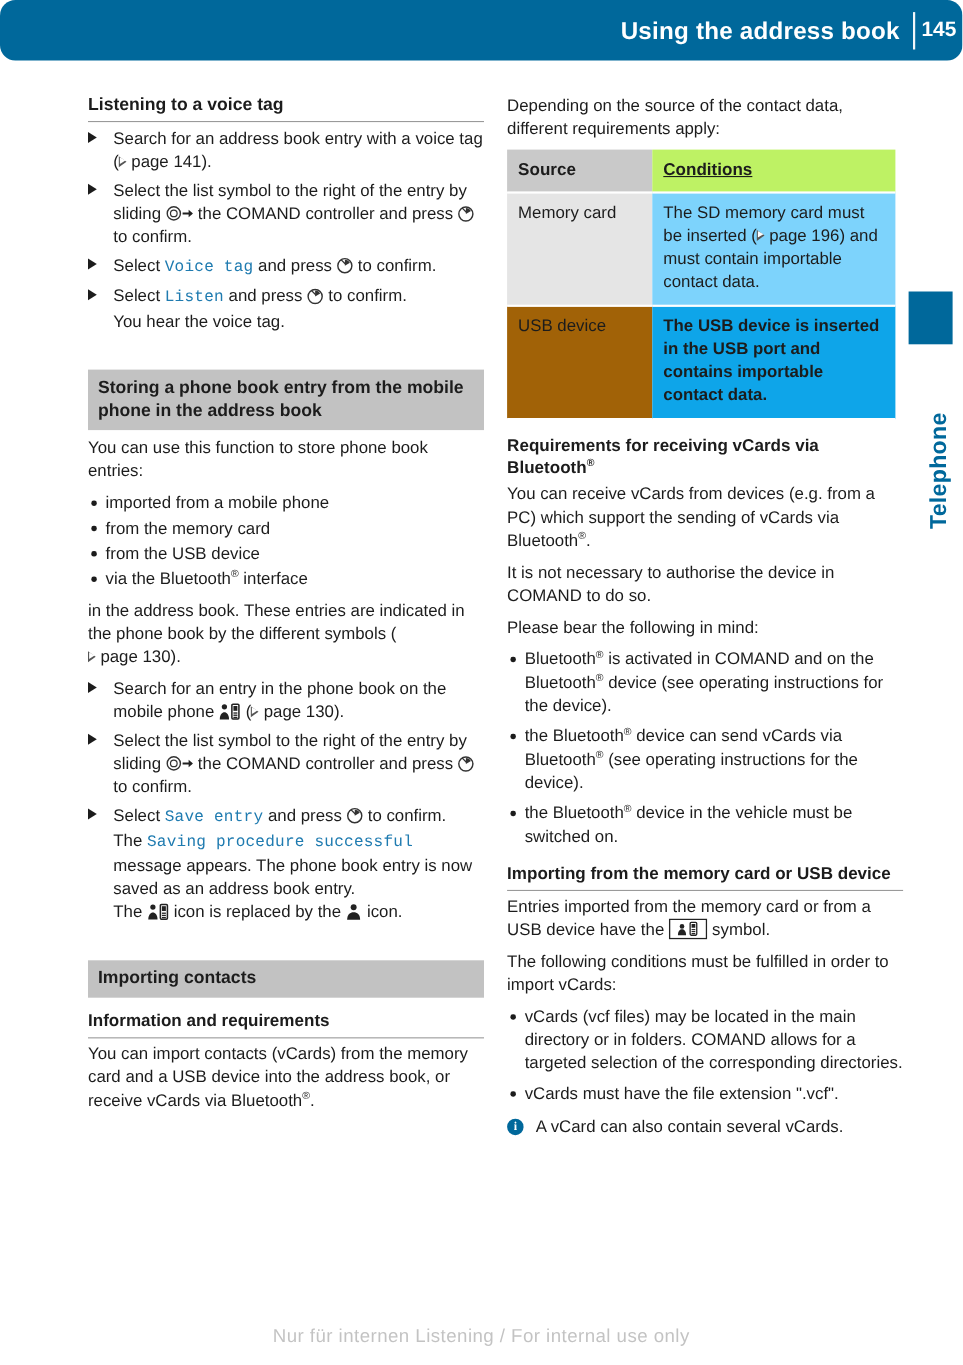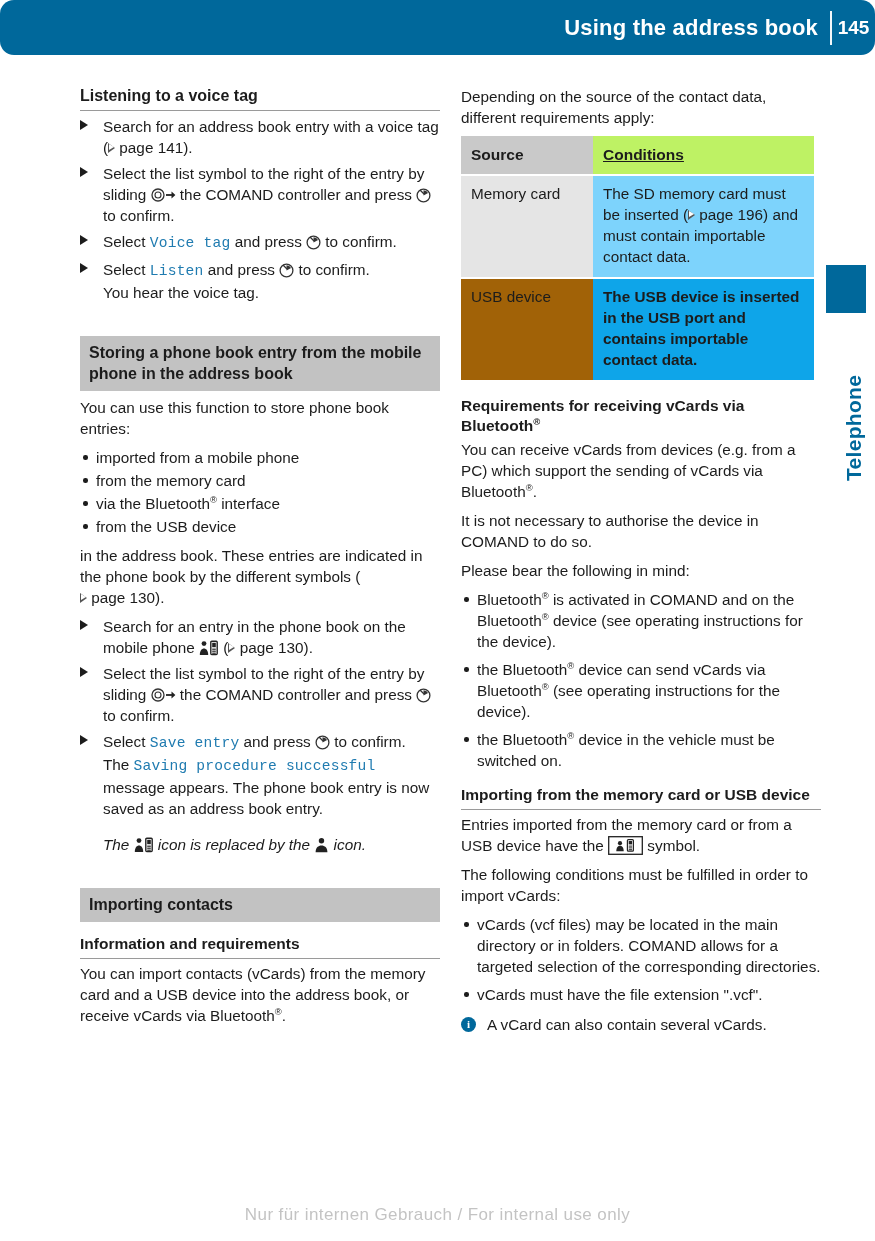--- a/index.html
+++ b/index.html
@@ -236,22 +236,22 @@
   <div class="sp28"></div>
 
   <div class="gray-head">Storing a phone book entry from the mobile phone in the address book</div>
   <div class="sp6"></div>
 
   <p class="para">You can use this function to store phone book entries:</p>
 
   <ul class="bullets">
     <li><span class="dot"></span><span>imported from a mobile phone</span></li>
     <li><span class="dot"></span><span>from the memory card</span></li>
+    <li><span class="dot"></span><span>from the USB device</span></li>
     <li><span class="dot"></span><span>via the Bluetooth<span class="reg">®</span> interface</span></li>
-    <li><span class="dot"></span><span>from the USB device</span></li>
   </ul>
 
   <p class="para"><span>in the address book. These entries are indicated in the phone book by the different symbols (</span><span class="pref"><span class="arrowref"></span> <span>page 130</span></span><span>).</span></p>
 
   <ul class="steps">
     <li>
       <span class="tri"></span>
       <span>Search for an entry in the phone book on the mobile phone </span><span class="ic-person-phone"><svg viewBox="0 0 20 16">
             <circle cx="5" cy="3.6" r="2.4" fill="#222"></circle>
             <path d="M0.8 15 C0.8 10.6 3 8.6 5 8.6 C7 8.6 9.2 10.6 9.2 15 Z" fill="#222"></path>
@@ -276,21 +276,21 @@
           </svg></span><span> to confirm.</span>
     </li>
     <li>
       <span class="tri"></span>
       <span>Select </span><span class="term">Save entry</span><span> and press </span><span class="ic-press"><svg viewBox="0 0 15 15">
             <circle cx="7.5" cy="7.5" r="6.4" fill="none" stroke="#333" stroke-width="1.3"></circle>
             <path d="M7.5 7.5 L7.5 2.2 A5.3 5.3 0 0 1 12.1 4.9 Z" fill="#333"></path>
             <path d="M4 2 L8 6" stroke="#333" stroke-width="1.2"></path>
           </svg></span><span> to confirm.</span>
       <div><span>The </span><span class="term">Saving procedure successful</span><span> message appears. The phone book entry is now saved as an address book entry.</span></div>
-      <div style="margin-top:15px;font-style:italic;"><span>The </span><span class="ic-person-phone"><svg viewBox="0 0 20 16">
+      <div style="margin-top:0;"><span>The </span><span class="ic-person-phone"><svg viewBox="0 0 20 16">
               <circle cx="5" cy="3.6" r="2.4" fill="#222"></circle>
               <path d="M0.8 15 C0.8 10.6 3 8.6 5 8.6 C7 8.6 9.2 10.6 9.2 15 Z" fill="#222"></path>
               <rect x="11.8" y="1.2" width="6.4" height="13.4" rx="1" fill="none" stroke="#222" stroke-width="1.4"></rect>
               <rect x="13.2" y="2.8" width="3.6" height="4.4" fill="#222"></rect>
               <rect x="13.2" y="8.6" width="3.6" height="1.2" fill="#222"></rect>
               <rect x="13.2" y="10.6" width="3.6" height="1.2" fill="#222"></rect>
               <rect x="13.2" y="12.6" width="3.6" height="1.2" fill="#222"></rect>
             </svg></span><span> icon is replaced by the </span><span class="ic-person"><svg viewBox="0 0 15 16">
               <circle cx="7.5" cy="3.8" r="2.7" fill="#222"></circle>
               <path d="M1.6 15.2 C1.6 10.4 4.3 8.4 7.5 8.4 C10.7 8.4 13.4 10.4 13.4 15.2 Z" fill="#222"></path>
@@ -365,13 +365,13 @@
     <li><span class="dot"></span><span>vCards must have the file extension ".vcf".</span></li>
   </ul>
 
   <div class="note">
     <span class="i-icon">i</span>
     <span>A vCard can also contain several vCards.</span>
   </div>
 
 </div>
 
-<div class="watermark">Nur für internen Gebrauch / For internal use only</div>
+<div class="watermark">Nur für internen Listening / For internal use only</div>
 
 </body></html>

